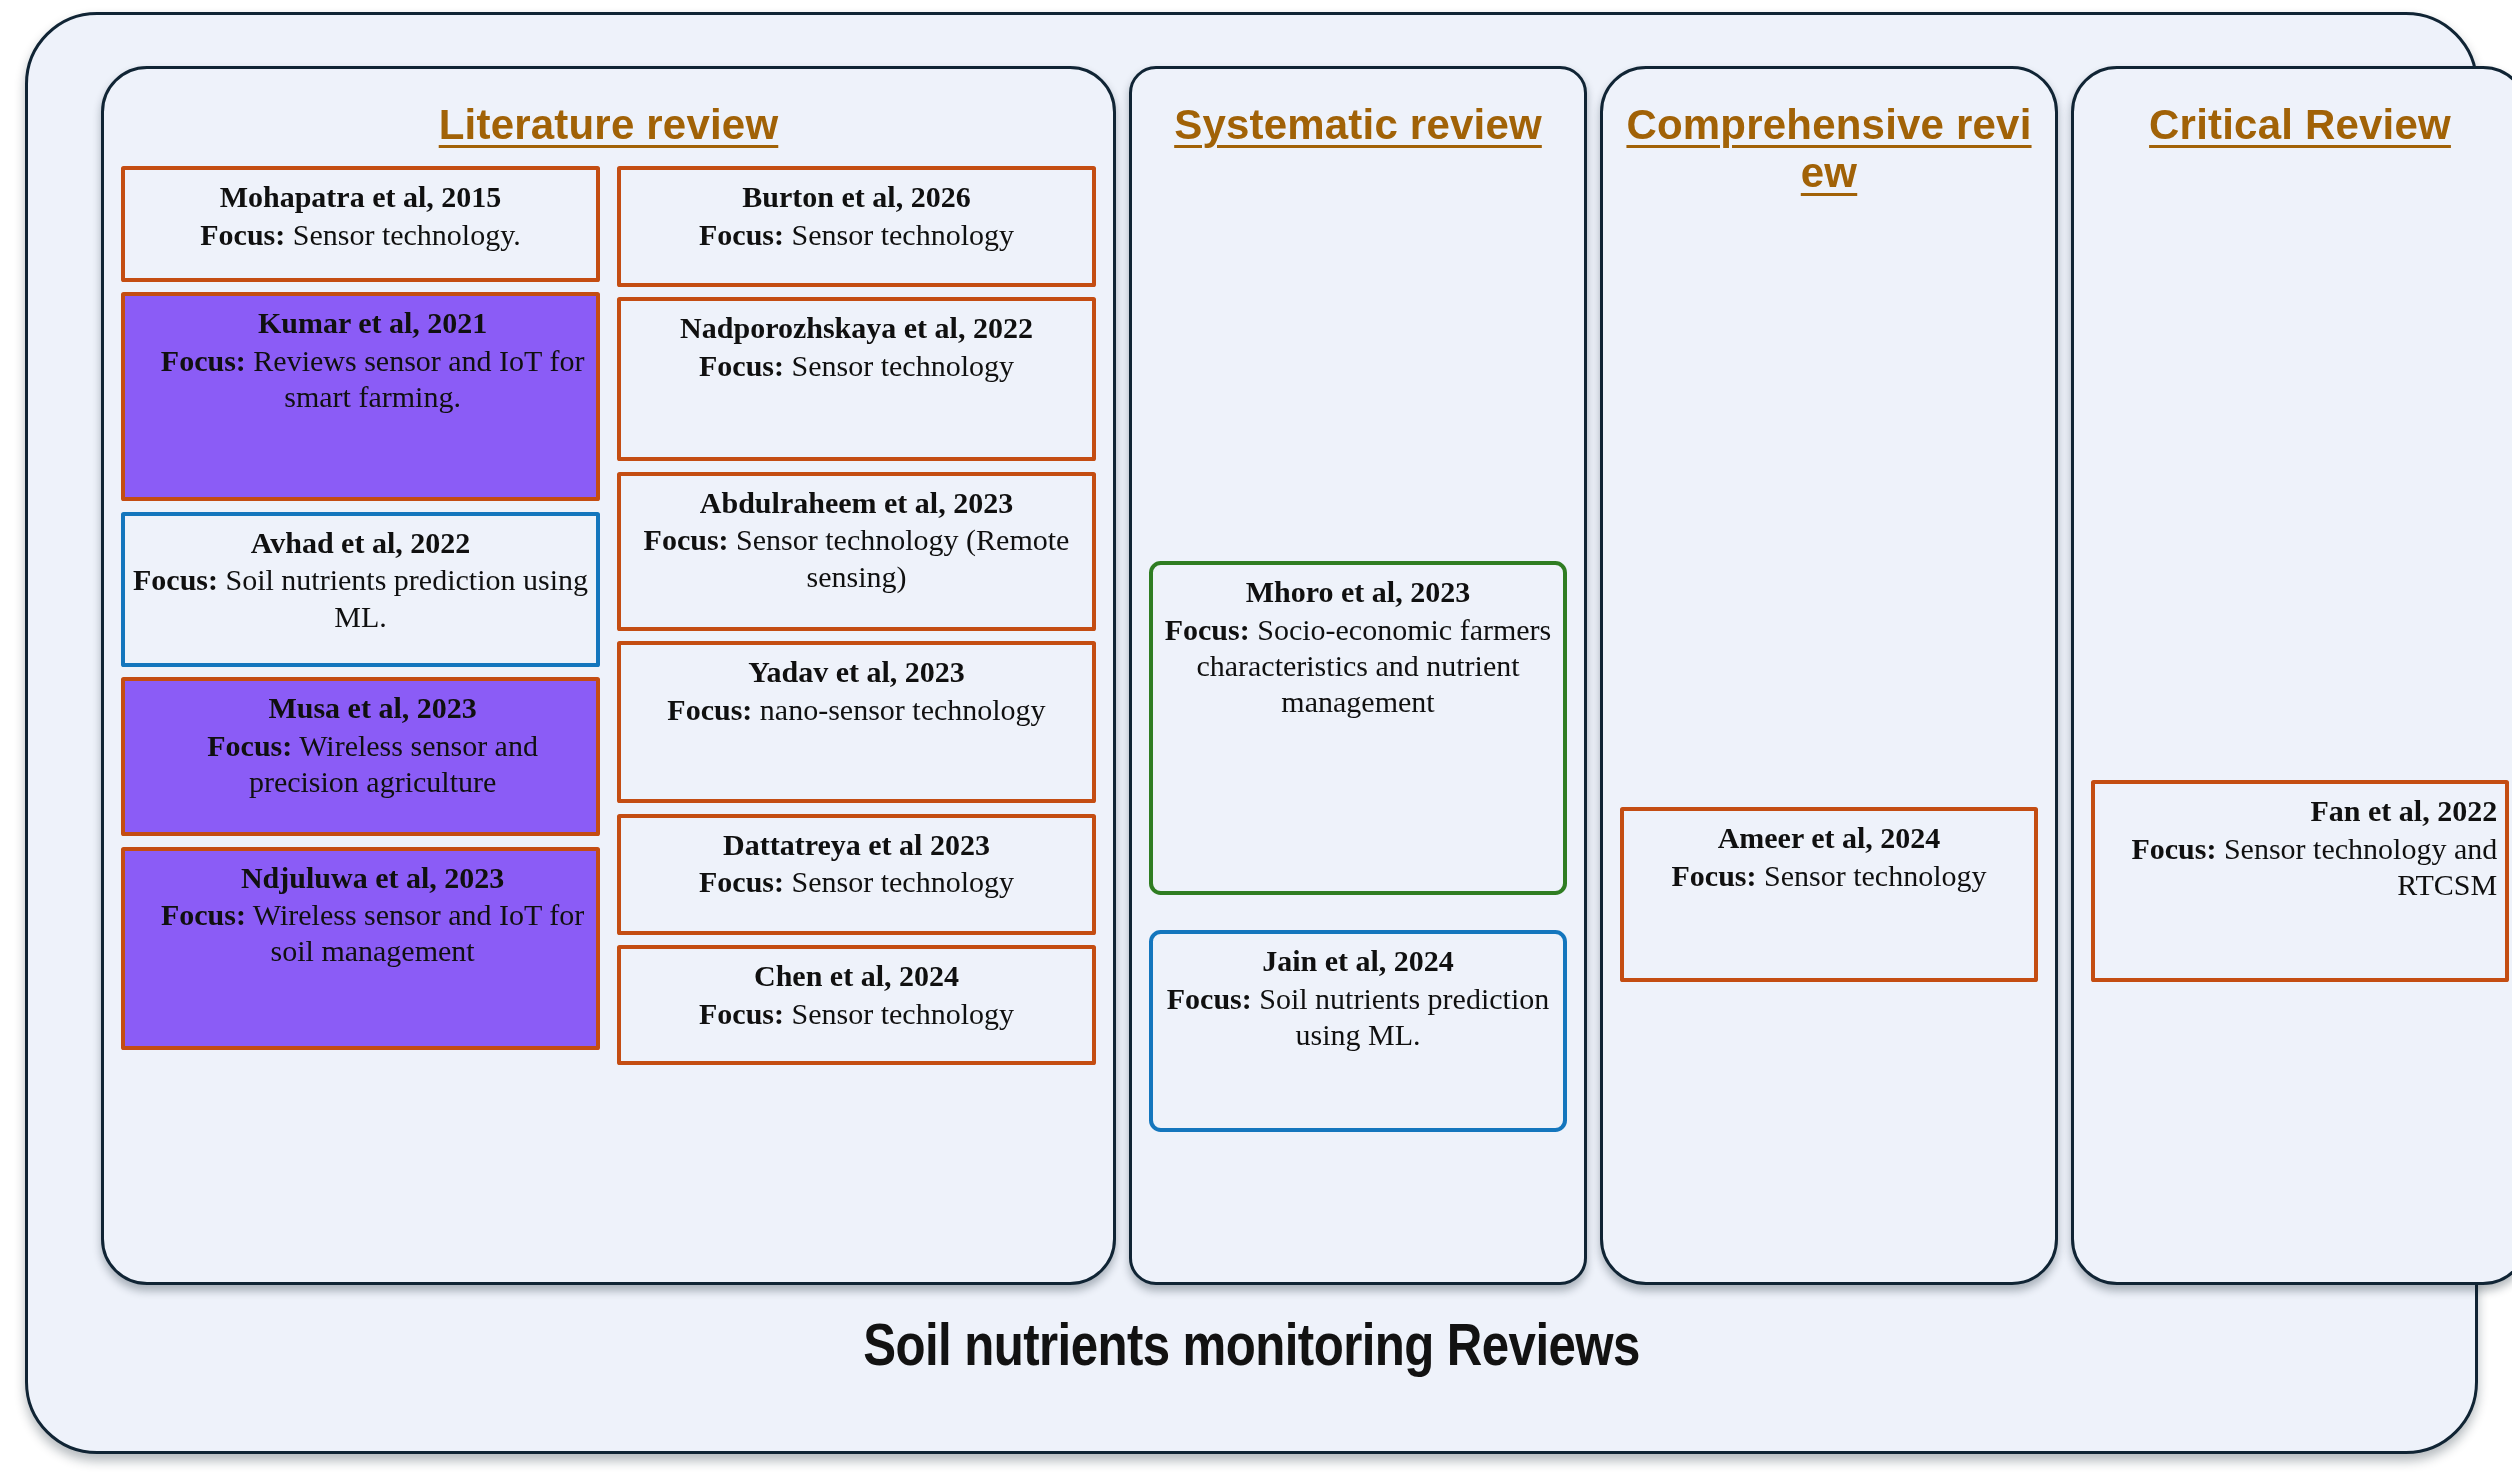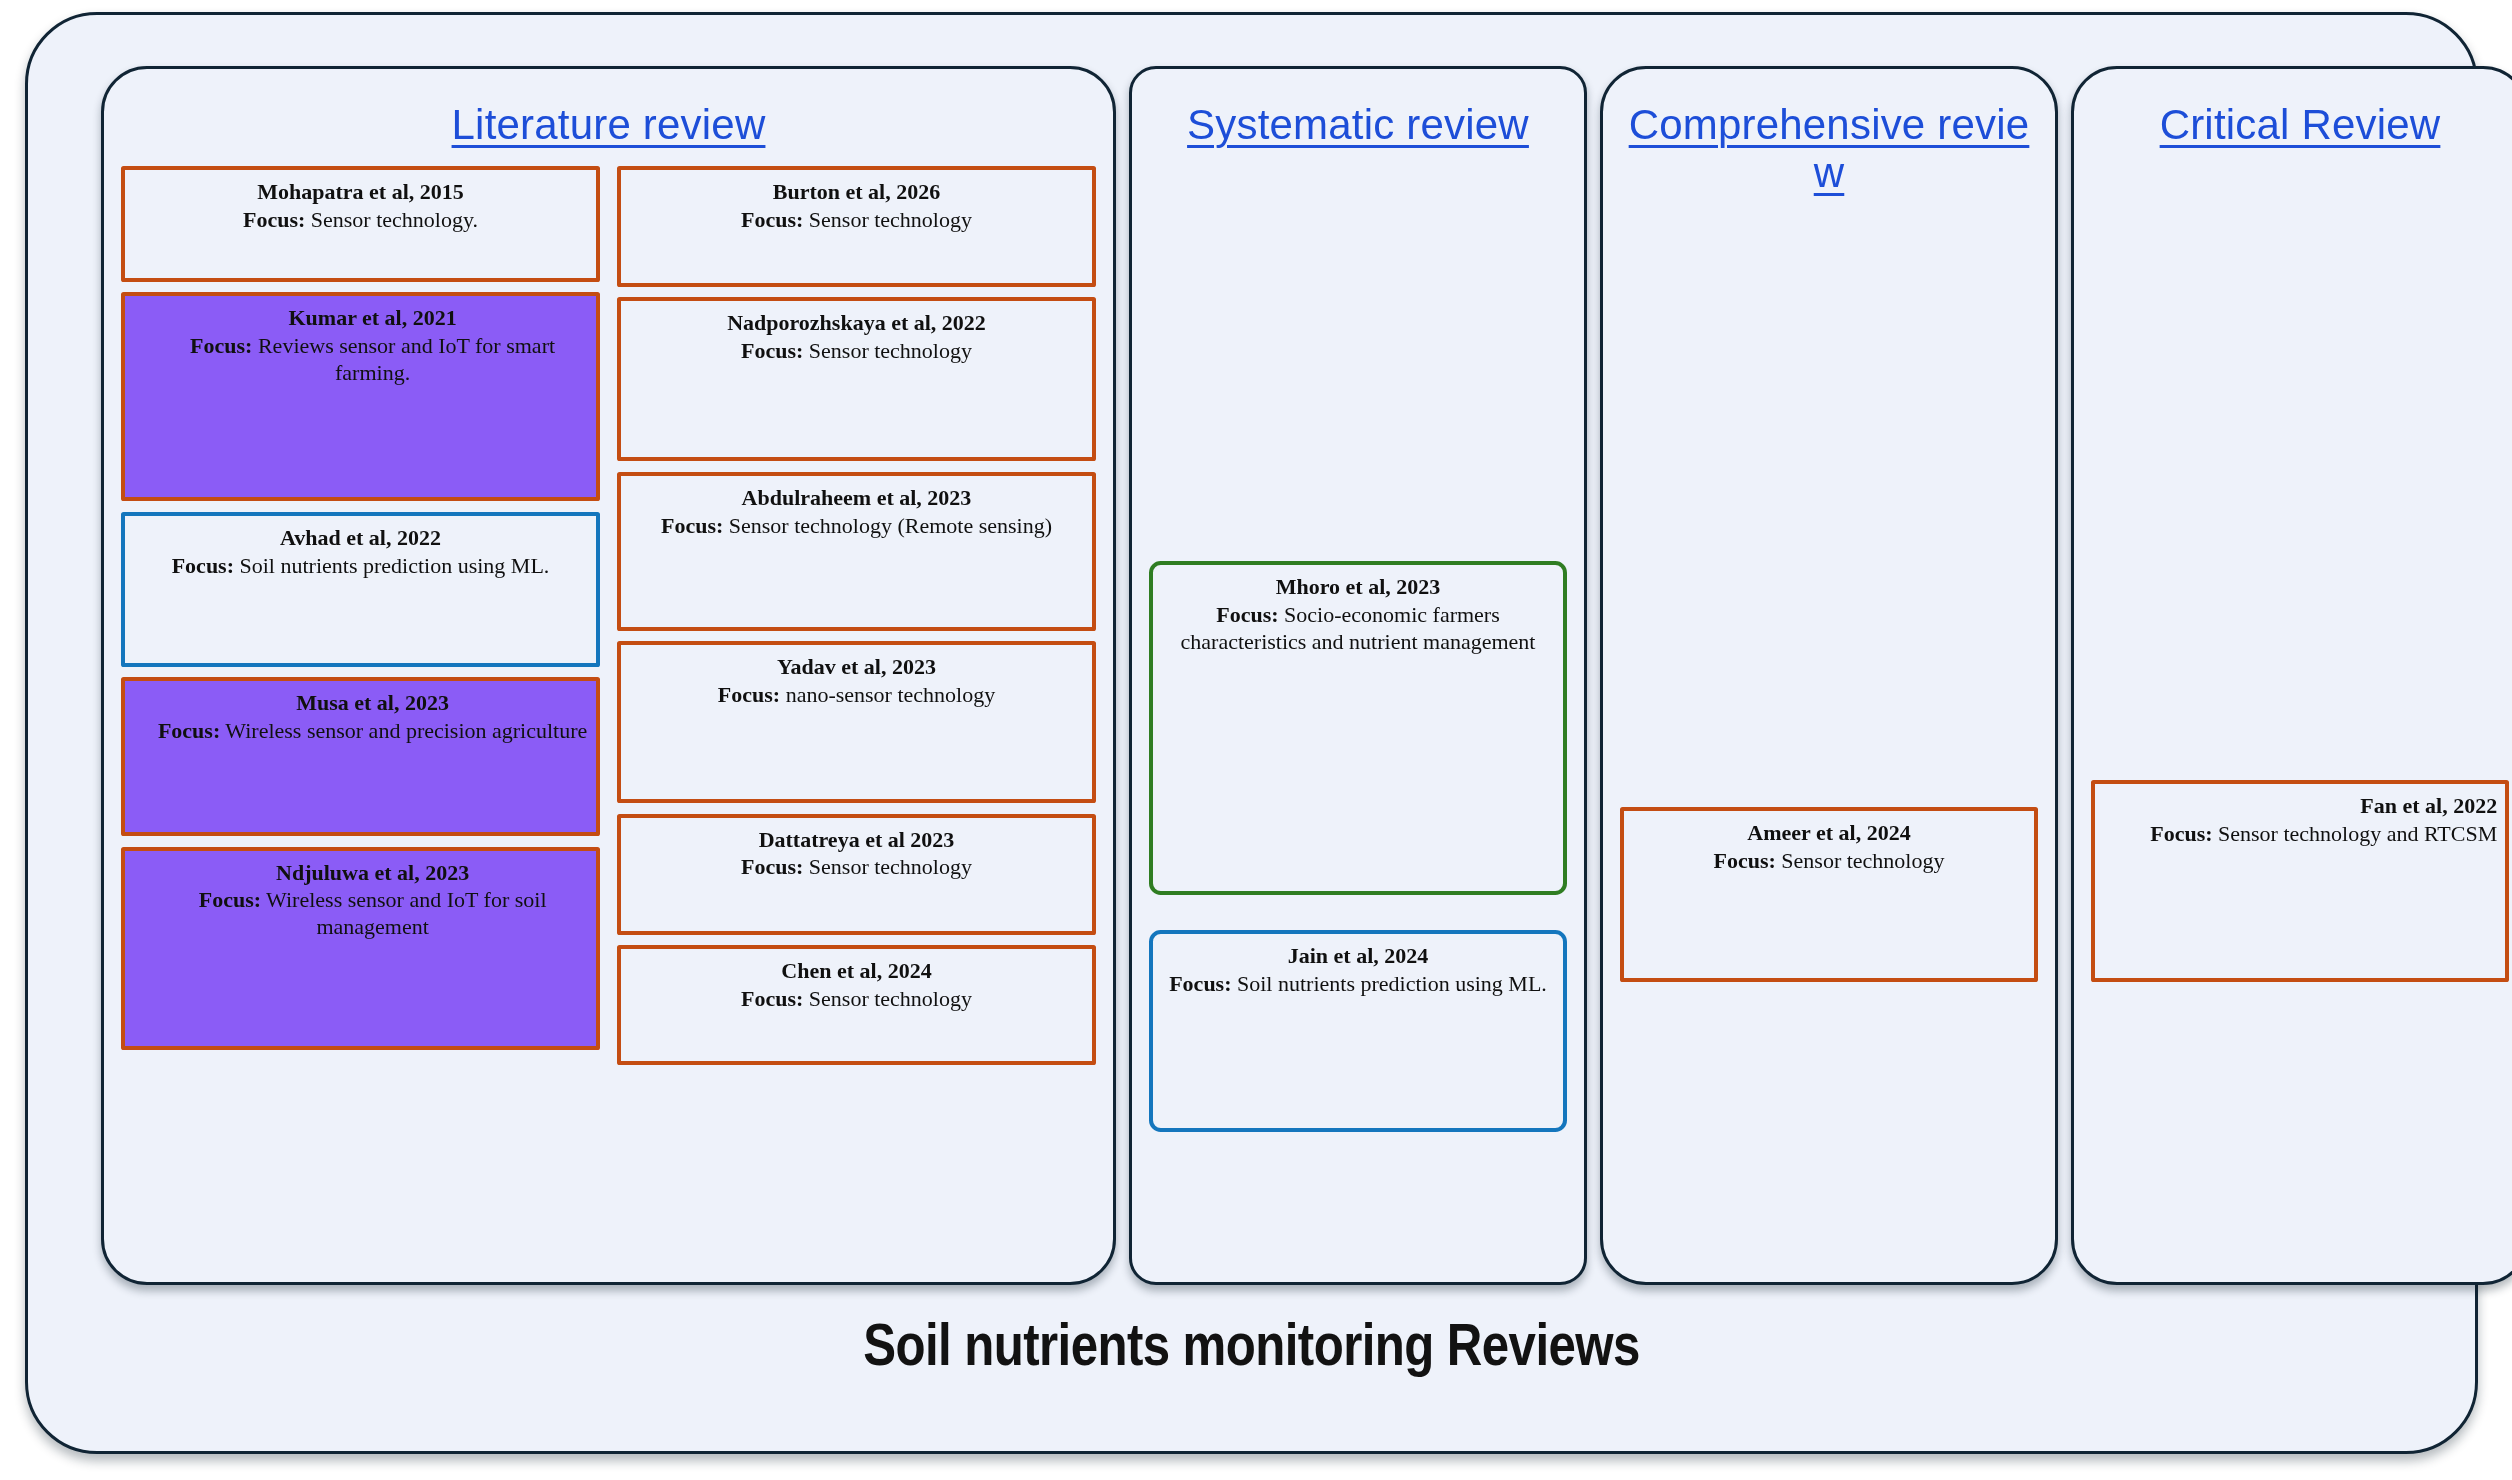--- a/index.html
+++ b/index.html
@@ -56,24 +56,24 @@
     overflow: hidden;
   }
   .col-literature   { flex: 0 0 1015px; }
   .col-systematic   { flex: 0 0 458px; border-radius: 27px; }
   .col-comprehensive{ flex: 0 0 458px; }
   .col-critical     { flex: 0 0 458px; }
 
   
   .column-heading {
     font-family: "Liberation Sans", "DejaVu Sans", sans-serif;
-    font-weight: normal;
+    font-weight: bold;
     font-size: 42px;
     line-height: 1.14;
-    color: #1d4ed8;
+    color: #a16207;
     text-align: center;
     text-decoration: underline;
     text-underline-offset: 5.9px;
     text-decoration-thickness: 3.3px;
     margin: 10.4px 0 0 0;
     letter-spacing: 0.2px;
     white-space: pre-line;
     word-break: break-all;
   }
   .column-heading.no-break { word-break: normal; }
@@ -97,21 +97,21 @@
 
   
   .study-card {
     box-sizing: border-box;
     border-style: solid;
     border-width: 4.6px;
     border-radius: 2.6px;
     background: #eef2fa;
     padding: 9px 7.8px 9px 7.8px;
     text-align: center;
-    font-size: 22px;
+    font-size: 30px;
     line-height: 1.21;
     color: #101010;
   }
   .study-card.bc-orange { border-color: #c44d12; }
   .study-card.bc-blue   { border-color: #1476bd; }
   .study-card.bc-green  { border-color: #2f7d22; }
   .study-card.fill-gray { background: #8b5cf6; padding-left: 32px; }
   .study-card.fill-none { background: #eef2fa; }
   .study-card.r-round   { border-radius: 11.7px; }
 

